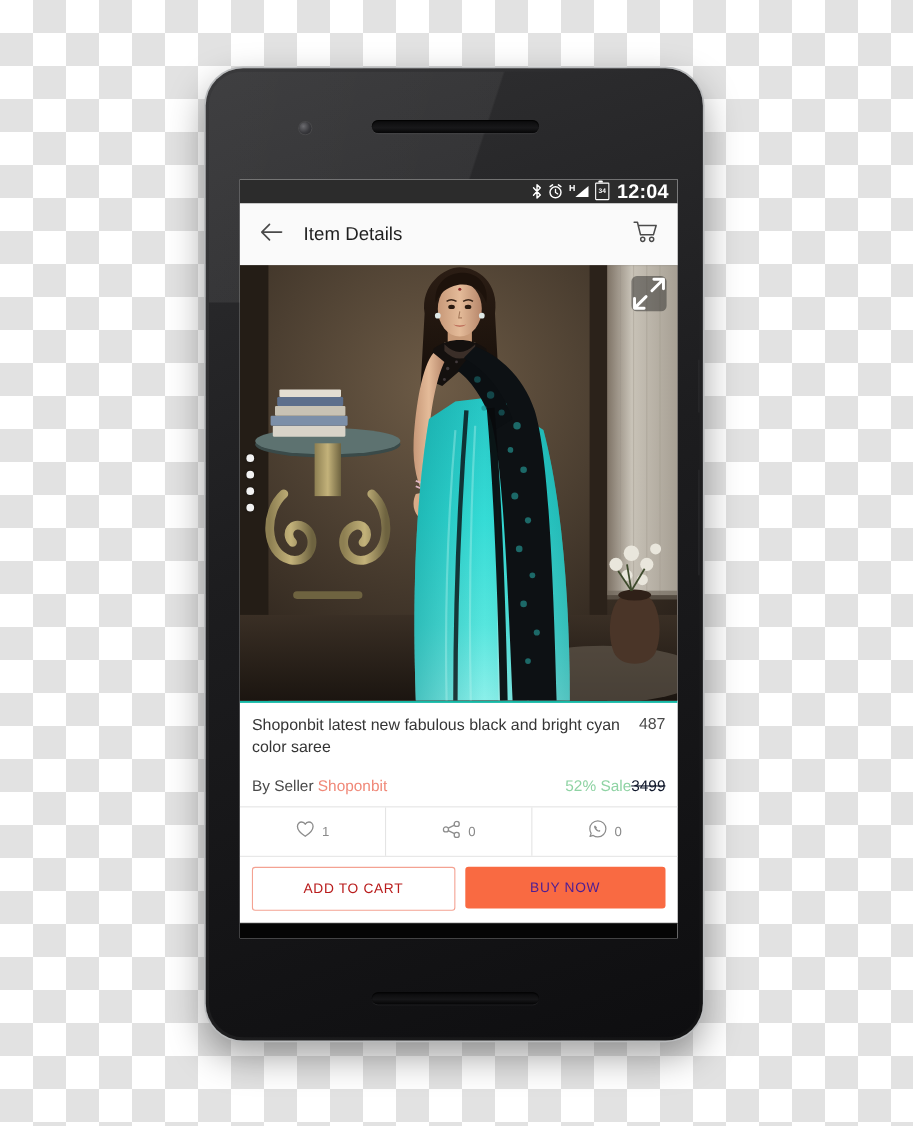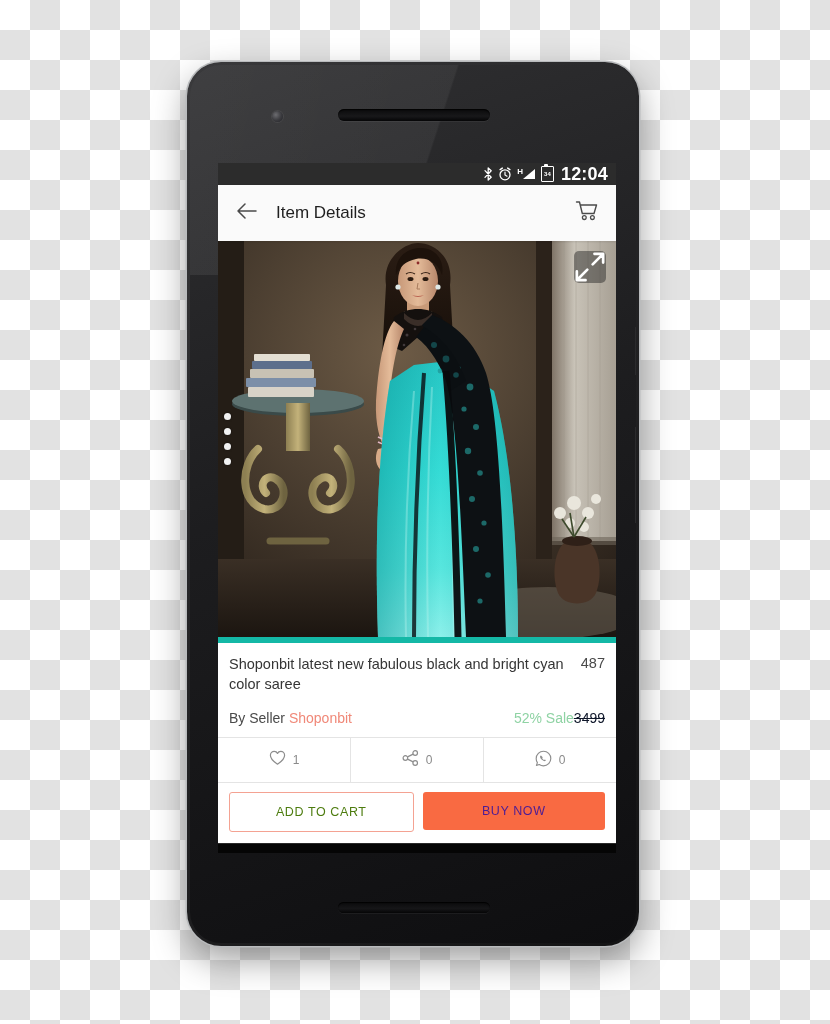--- a/index.html
+++ b/index.html
@@ -155,21 +155,21 @@
   }
   .dots i {
     display: block; width: 7px; height: 7px; border-radius: 50%;
     background: #f2f2f2; box-shadow: 0 0 2px rgba(0,0,0,0.5);
   }
 
   
   .info {
     background: #fff;
     padding: 11px 11px 0 11px;
-    border-top: 6px solid #14b8a6;
+    border-top: 2px solid #14b8a6;
   }
   .row1 { display: flex; align-items: flex-start; }
   .prod-name {
     flex: 1; font-size: 14.5px; color: #353535;
     line-height: 1.38; padding-right: 8px;
   }
   .price { font-size: 14.5px; color: #4a4a4a; white-space: nowrap; padding-top: 1px; }
 
   .row2 {
     display: flex; align-items: flex-end;
@@ -199,21 +199,21 @@
     display: flex; gap: 9px;
     padding: 9px 11px 11px 11px;
     background: #fff;
   }
   .btn {
     flex: 1; height: 38px; border-radius: 3px;
     display: flex; align-items: center; justify-content: center;
     font-size: 12.5px; letter-spacing: 0.6px;
     cursor: pointer; user-select: none;
   }
-  .btn.outline { background: #fff; border: 1px solid #f4a292; color: #4d7c0f; }
+  .btn.outline { background: #fff; border: 1px solid #f4a292; color: #b91c1c; }
   .btn.filled  { background: #f96a42; color: #4c1d95; }
 
   
   .navbar {
     height: 46px; background: #050505;
     display: flex; align-items: center; justify-content: space-around;
     border-top: 1px solid #2a2a2a;
   }
   .navbar .nb { width: 60px; display: flex; align-items: center; justify-content: center; cursor: pointer; }
 </style>

